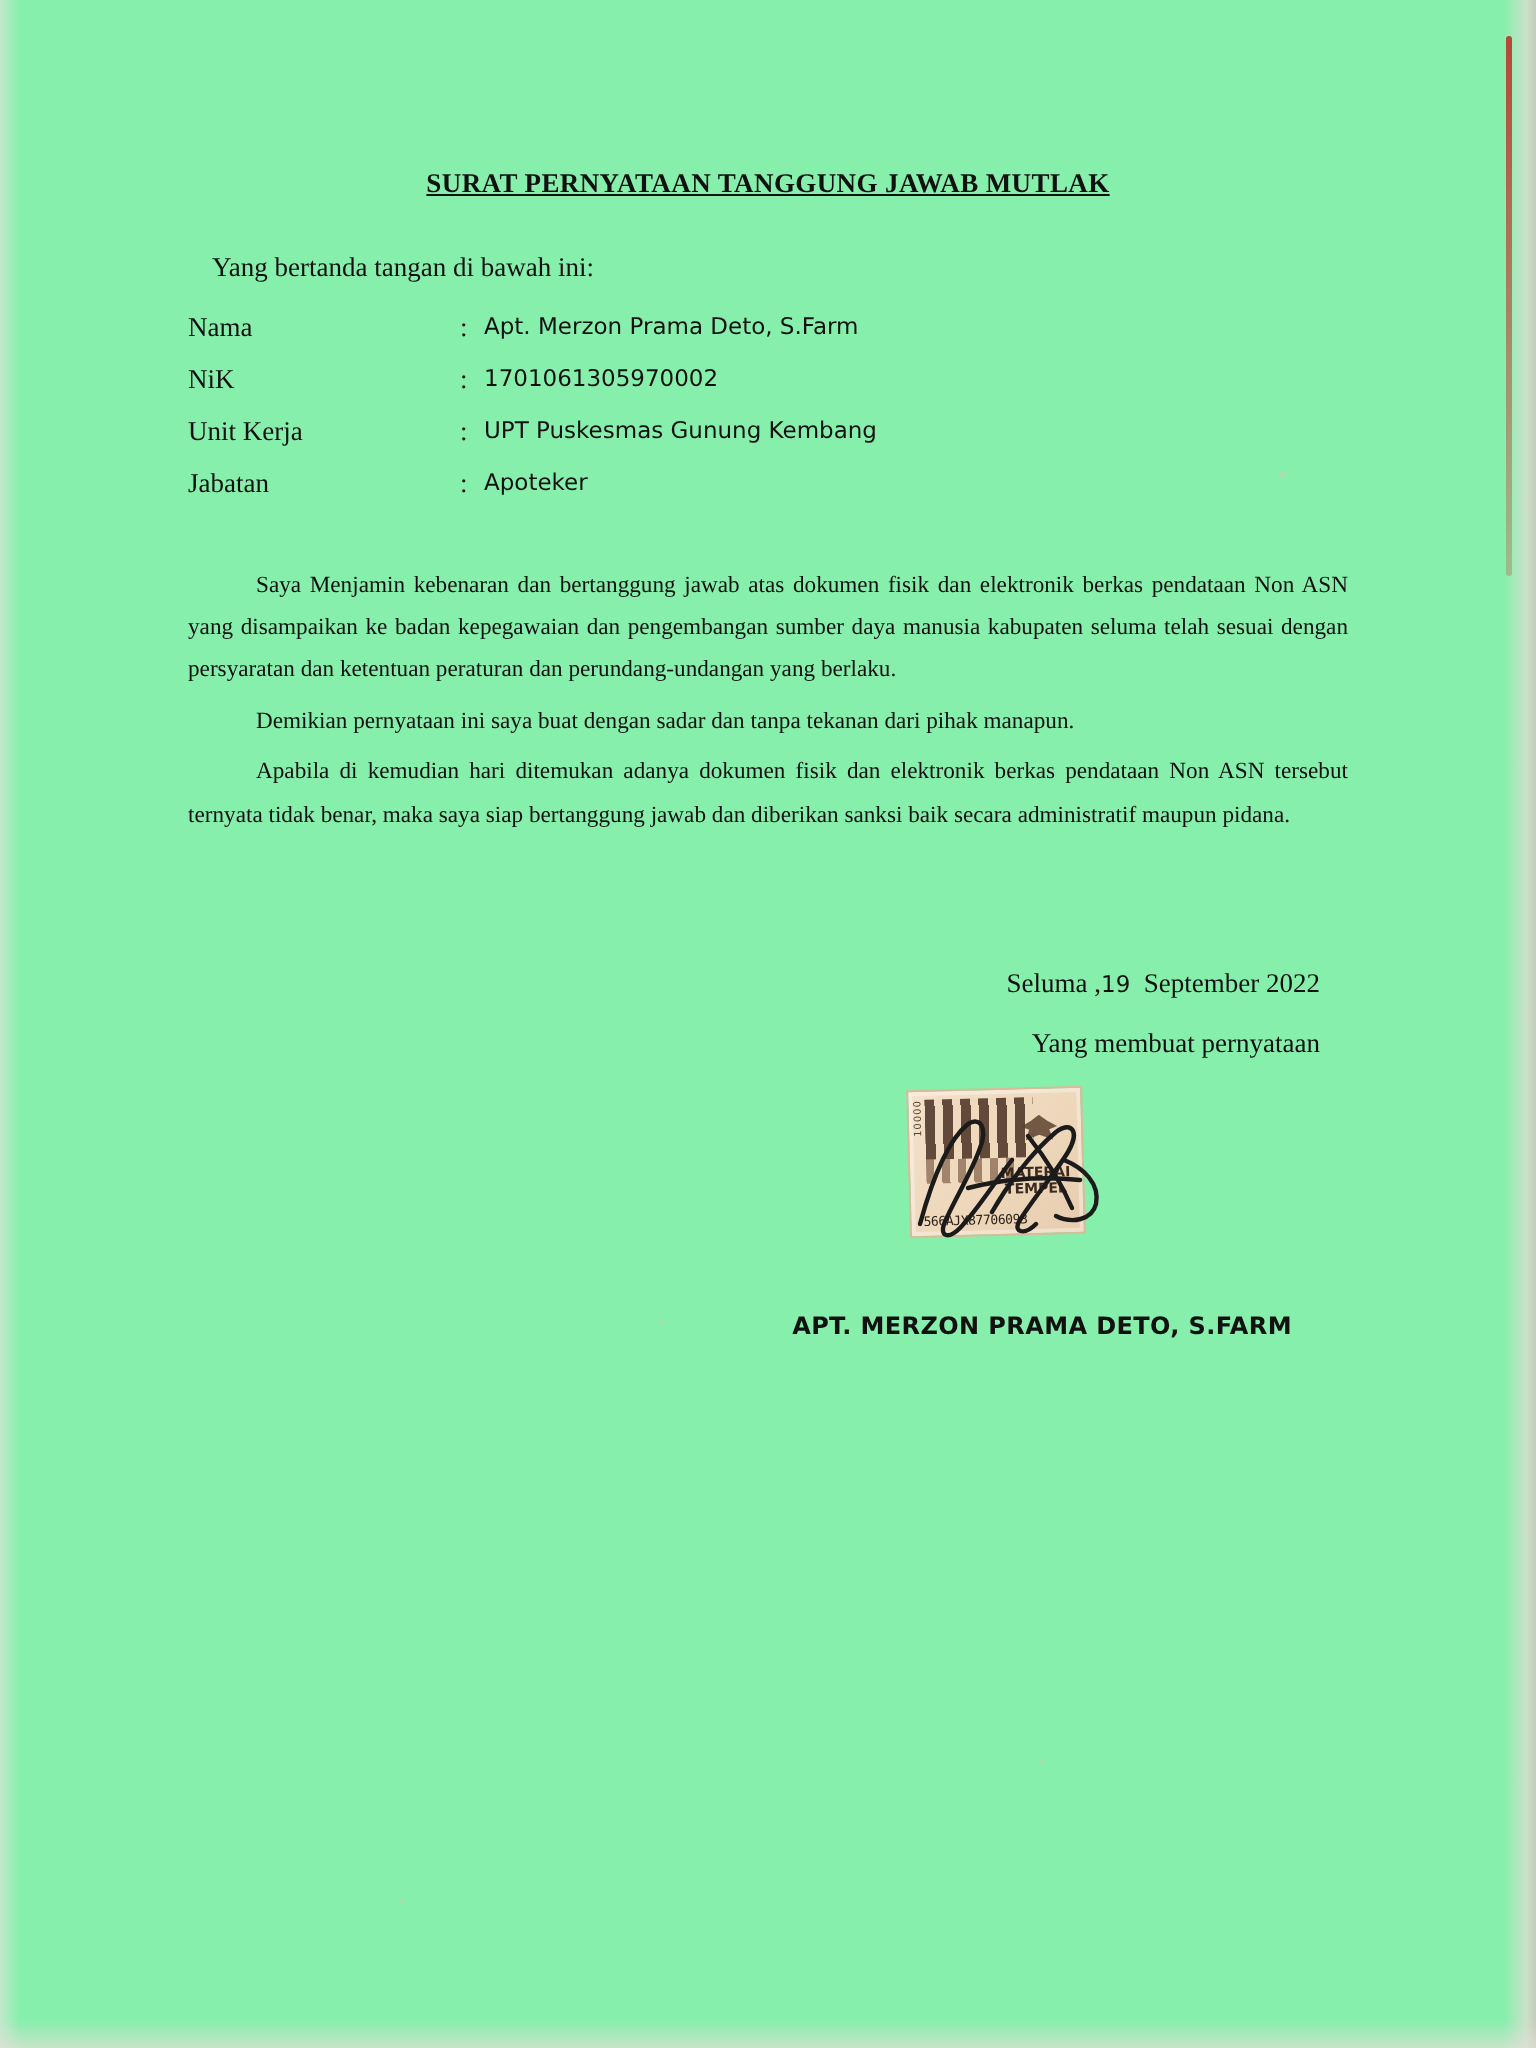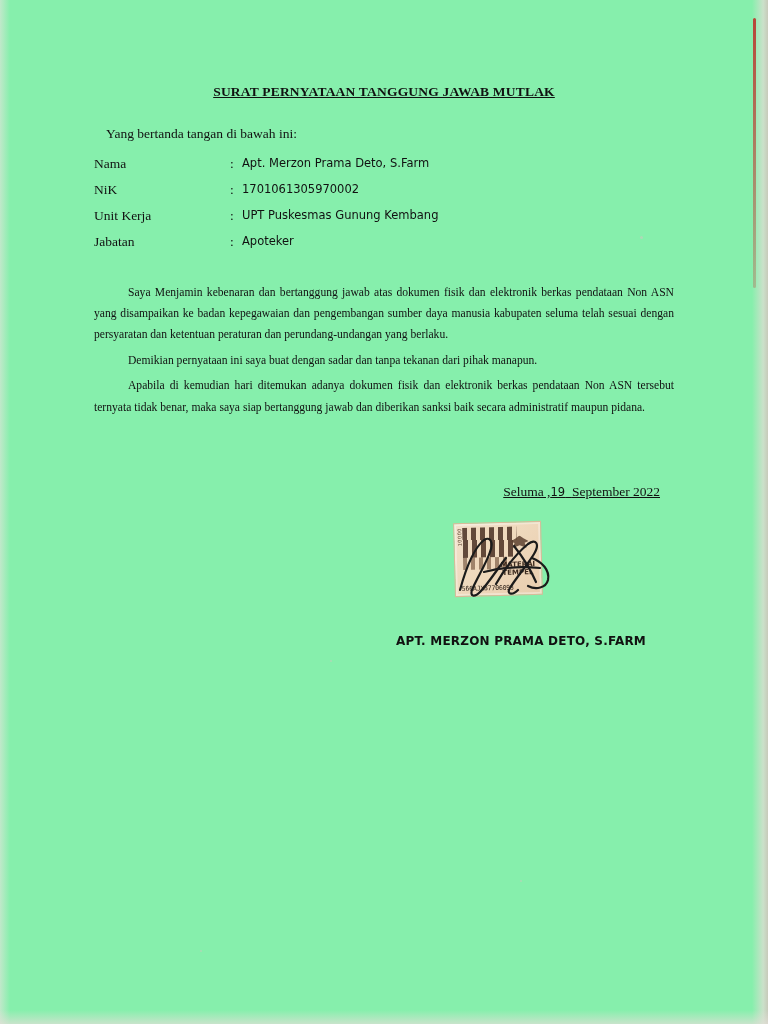--- a/index.html
+++ b/index.html
@@ -104,21 +104,20 @@
 
   .closing {
     margin-top: 66px;
     text-align: right;
     padding-right: 14px;
   }
   .closing .place-date {
     font-size: 13.5px;
     margin-bottom: 14px;
     white-space: pre;
-    text-decoration: underline;
   }
   .closing .place-date .daynum {
     font-family: "DejaVu Sans", sans-serif;
     font-size: 11.5px;
   }
   .closing .sign-label {
     font-size: 13.5px;
   }
 
   .sign-area {
@@ -280,20 +279,21 @@
       </tr>
     </tbody>
       </table>
 
     <p class="body-par">Saya Menjamin kebenaran dan bertanggung jawab atas dokumen fisik dan elektronik berkas pendataan Non ASN yang disampaikan ke badan kepegawaian dan pengembangan sumber daya manusia kabupaten seluma telah sesuai dengan persyaratan dan ketentuan peraturan dan perundang-undangan yang berlaku.</p>
     <p class="body-par">Demikian pernyataan ini saya buat dengan sadar dan tanpa tekanan dari pihak manapun.</p>
     <p class="body-par">Apabila di kemudian hari ditemukan adanya dokumen fisik dan elektronik berkas pendataan Non ASN tersebut ternyata tidak benar, maka saya siap bertanggung jawab dan diberikan sanksi baik secara administratif maupun pidana.</p>
 
     <div class="closing">
       <div class="place-date"><span>Seluma ,</span><span class="daynum">19</span>&nbsp; <span>September 2022</span></div>
+      <div class="sign-label">Yang membuat pernyataan</div>
 
       <div class="sign-area">
 
         <div class="stamp">
           <div class="bars"></div>
           <div class="bars2"></div>
           <div class="garuda"></div>
           <div class="vtext">10000</div>
           <div class="materai-text">
             <div>MATERAI</div>

